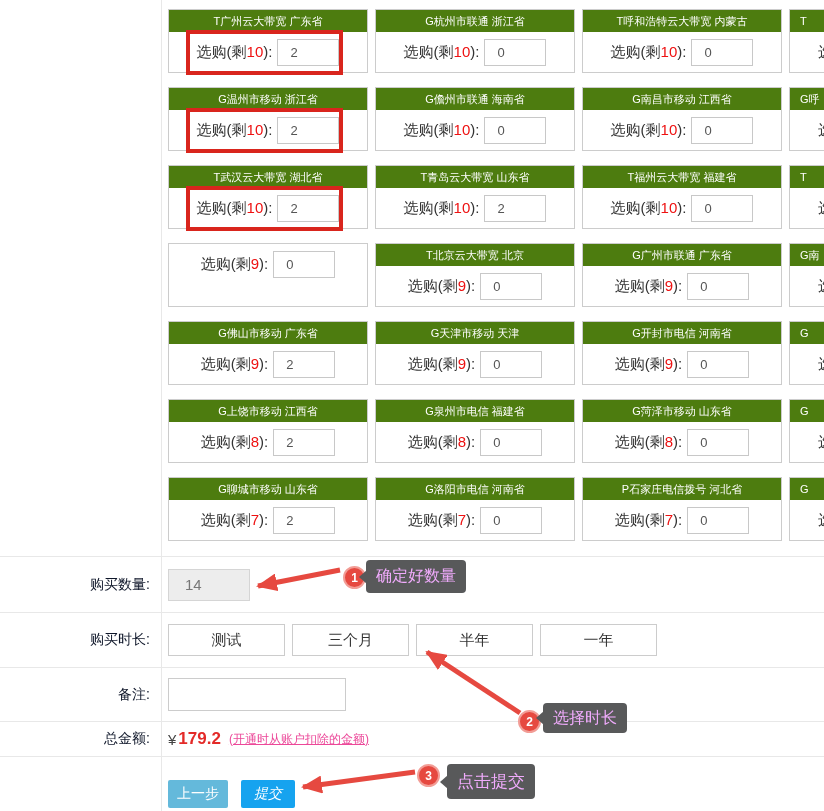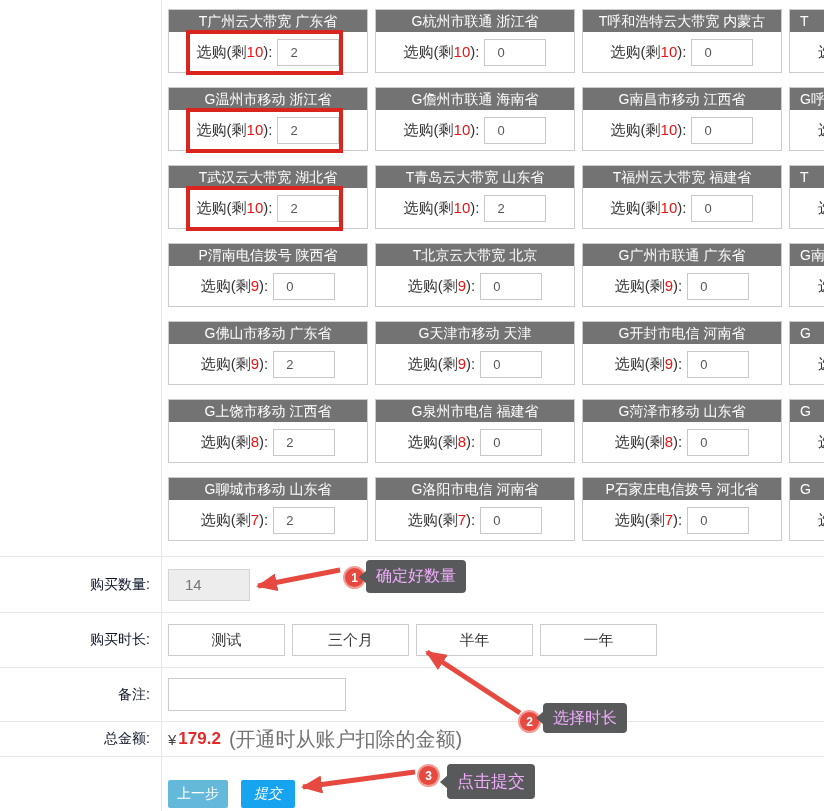--- a/index.html
+++ b/index.html
@@ -4,21 +4,21 @@
 <style>
   html,body{margin:0;padding:0;background:#fff;}
   .page{position:relative;width:824px;height:811px;background:#fff;overflow:hidden;
         font-family:"Liberation Sans","DejaVu Sans",sans-serif;color:#333;}
   .vline{position:absolute;left:161px;top:0;width:1px;height:811px;background:#e8e8e8;}
 
   
   .grid{position:absolute;left:168px;top:9px;width:828px;
         display:grid;grid-template-columns:repeat(4,200px);column-gap:7px;row-gap:14px;}
   .card{position:relative;width:200px;height:64px;border:1px solid #ccc;background:#fff;box-sizing:border-box;}
-  .card-header{height:22px;line-height:22px;background:#737373;color:#fff;font-size:14px;
+  .card-header{height:22px;line-height:22px;background:#4d7c0f;color:#fff;font-size:11px;
                text-align:center;white-space:nowrap;overflow:hidden;}
   .card-body{height:40px;display:flex;align-items:center;justify-content:center;gap:5px;
              font-size:15px;color:#333;white-space:nowrap;}
   .card-body input{width:62px;height:27px;border:1px solid #c8c8c8;font-size:13px;color:#555;
                    padding:0 0 0 12px;box-sizing:border-box;background:#fff;outline:none;
                    font-family:inherit;}
   .remain{color:#ee1111;}
   .red-frame{display:none;position:absolute;left:17px;top:20px;width:157px;height:45px;
              border:4px solid #d9251d;box-sizing:border-box;pointer-events:none;z-index:3;}
   .card.highlighted .red-frame{display:block;}
@@ -39,21 +39,21 @@
   .row-btn{height:60px;}
   .qty-input{width:82px;height:32px;background:#ededed;border:1px solid #d5d5d5;color:#777;
              font-size:15px;padding:0 0 0 16px;box-sizing:border-box;font-family:inherit;}
   .dur-btn{width:117px;height:32px;margin-right:7px;background:#fff;border:1px solid #ccc;
            font-size:15px;color:#333;cursor:pointer;box-sizing:border-box;font-family:inherit;}
   .dur-btn.selected{background:#16a3ef;border:none;color:#fff;}
   .rem-input{width:178px;height:33px;border:1px solid #ccc;box-sizing:border-box;
              font-size:14px;padding:0 8px;font-family:inherit;outline:none;}
   .cur{font-size:15px;color:#444;margin-right:2px;}
   .amount{font-size:17px;font-weight:bold;color:#e32a28;}
-  .amount-note{font-size:20px;color:#737373;margin-left:8px;}
+  .amount-note{font-size:12px;color:#ec4899;margin-left:8px;text-decoration:underline;}
   .btn{height:28px;border:none;border-radius:2px;color:#fff;font-size:14px;cursor:pointer;
        font-family:inherit;}
   .btn-prev{width:60px;background:#64b9db;margin-right:13px;}
   .btn-submit{width:54px;background:#16a3ef;font-style:italic;}
   .row-btn .fbody{align-items:flex-start;padding-top:16px;}
 
   
   .arrows{position:absolute;left:0;top:0;width:824px;height:811px;pointer-events:none;z-index:5;}
   .badge{position:absolute;width:19px;height:19px;border-radius:50%;background:#e64940;
          border:2px solid #f29d96;box-sizing:content-box;color:#fff;font-size:12px;font-weight:bold;
@@ -167,21 +167,20 @@
   </div>
       <div class="card partial">
     <div class="card-header">T</div>
     <div class="card-body">
       <span><span>选购(剩</span></span>
 
     </div>
 
   </div>
       <div class="card">
-    <div class="card-header">P渭南电信拨号 陕西省</div>
     <div class="card-body">
       <span><span>选购(剩</span><span class="remain">9</span><span>):</span></span>
       <input type="text" class="pick-input" value="0" style="">
     </div>
 
   </div>
       <div class="card">
     <div class="card-header">T北京云大带宽 北京</div>
     <div class="card-body">
       <span><span>选购(剩</span><span class="remain">9</span><span>):</span></span>

